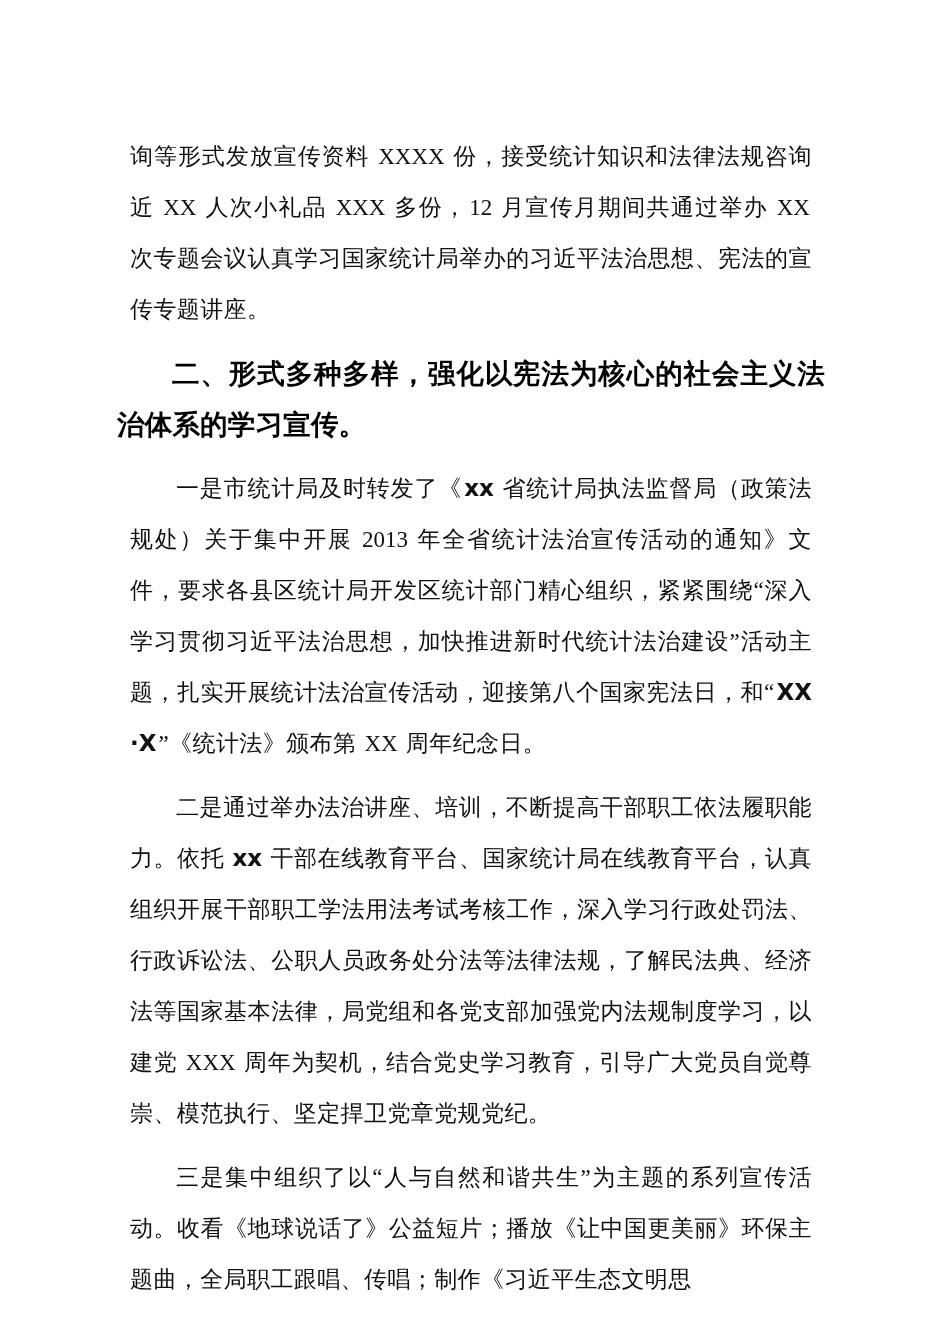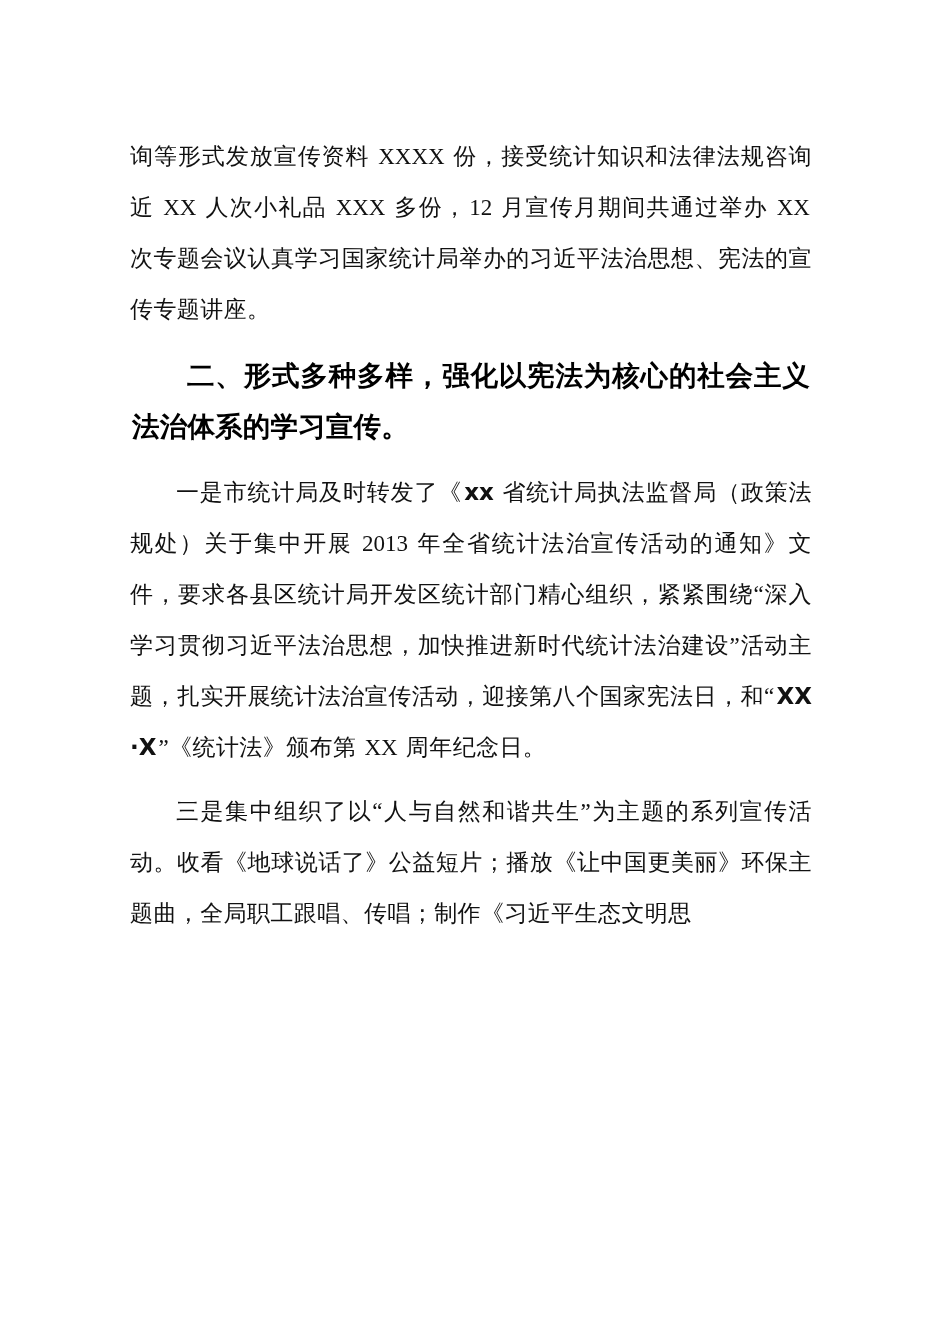--- a/index.html
+++ b/index.html
@@ -45,21 +45,21 @@
     text-indent: 2em;
     font-weight: 400;
   }
 
   .para.cont {
     text-indent: 2em;
   }
 
   
   .heading {
-    margin: 15px;
+    margin: 0;
     font-family: Liberation Serif, serif;
     font-size: 27.5px;
     line-height: 51px;
     font-weight: 700;
     text-align: justify;
     text-justify: inter-ideograph;
     letter-spacing: 0.2px;
     color: #000000;
     word-break: break-all;
     text-indent: 2em;
@@ -85,17 +85,18 @@
 
 <div class="page">
   <div class="page-body">
 
     <p class="para" style="text-indent: 0px;">询等形式发放宣传资料 <span class="lat">XXXX</span> 份，接受统计知识和法律法规咨询近 <span class="lat">XX</span> 人次小礼品 <span class="lat">XXX</span> 多份，<span class="lat">12</span> 月宣传月期间共通过举办 <span class="lat">XX</span> 次专题会议认真学习国家统计局举办的习近平法治思想、宪法的宣传专题讲座。</p>
 
     <p class="heading">二、形式多种多样，强化以宪法为核心的社会主义法治体系的学习宣传。</p>
 
     <p class="para cont">一是市统计局及时转发了《<span class="latb">xx</span> 省统计局执法监督局（政策法规处）关于集中开展 <span class="lat">2013</span> 年全省统计法治宣传活动的通知》文件，要求各县区统计局开发区统计部门精心组织，紧紧围绕“深入学习贯彻习近平法治思想，加快推进新时代统计法治建设”活动主题，扎实开展统计法治宣传活动，迎接第八个国家宪法日，和“<span class="latb">XX·X</span>”《统计法》颁布第 <span class="lat">XX</span> 周年纪念日。</p>
 
+    <p class="para cont">二是通过举办法治讲座、培训，不断提高干部职工依法履职能力。依托 <span class="latb">xx</span> 干部在线教育平台、国家统计局在线教育平台，认真组织开展干部职工学法用法考试考核工作，深入学习行政处罚法、行政诉讼法、公职人员政务处分法等法律法规，了解民法典、经济法等国家基本法律，局党组和各党支部加强党内法规制度学习，以建党 <span class="lat">XXX</span> 周年为契机，结合党史学习教育，引导广大党员自觉尊崇、模范执行、坚定捍卫党章党规党纪。</p>
 
     <p class="para cont">三是集中组织了以“人与自然和谐共生”为主题的系列宣传活动。收看《地球说话了》公益短片；播放《让中国更美丽》环保主题曲，全局职工跟唱、传唱；制作《习近平生态文明思</p>
 
   </div>
 </div>
 
 </body></html>

